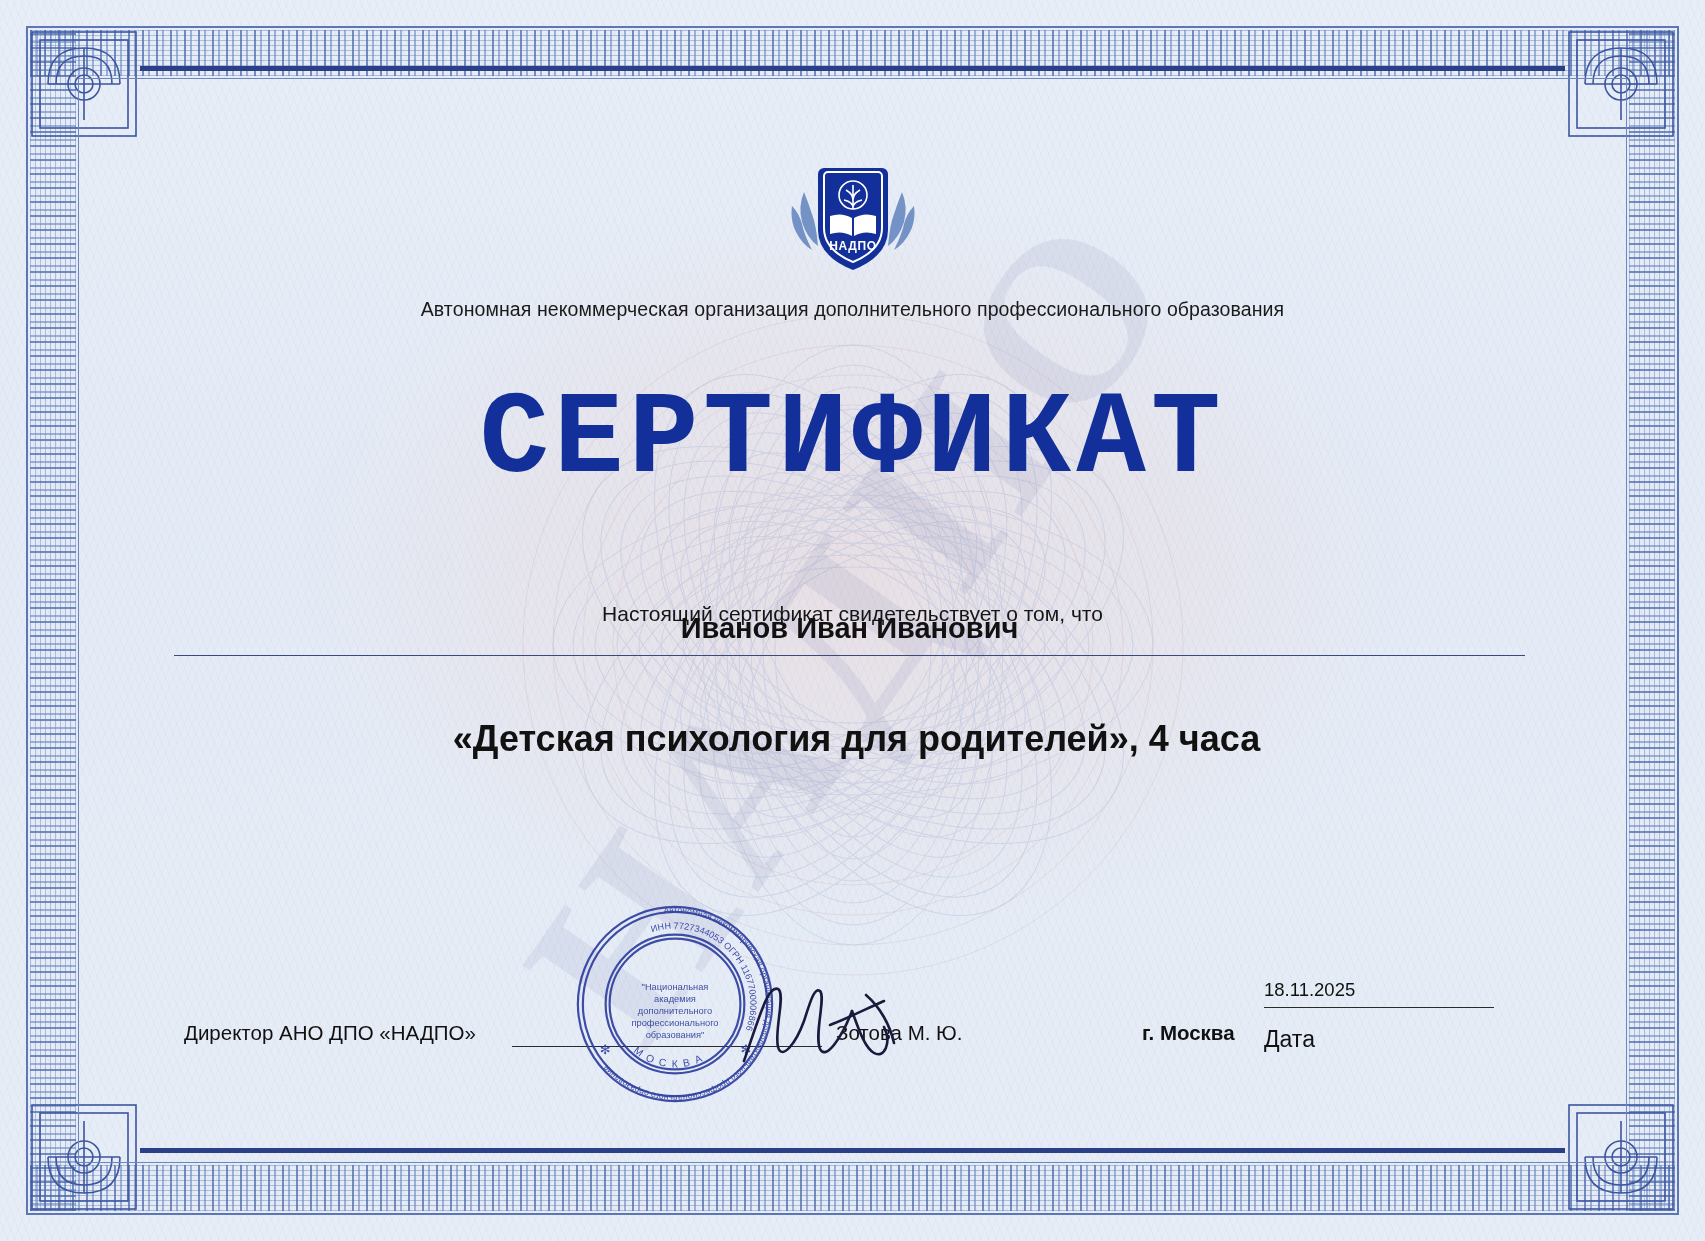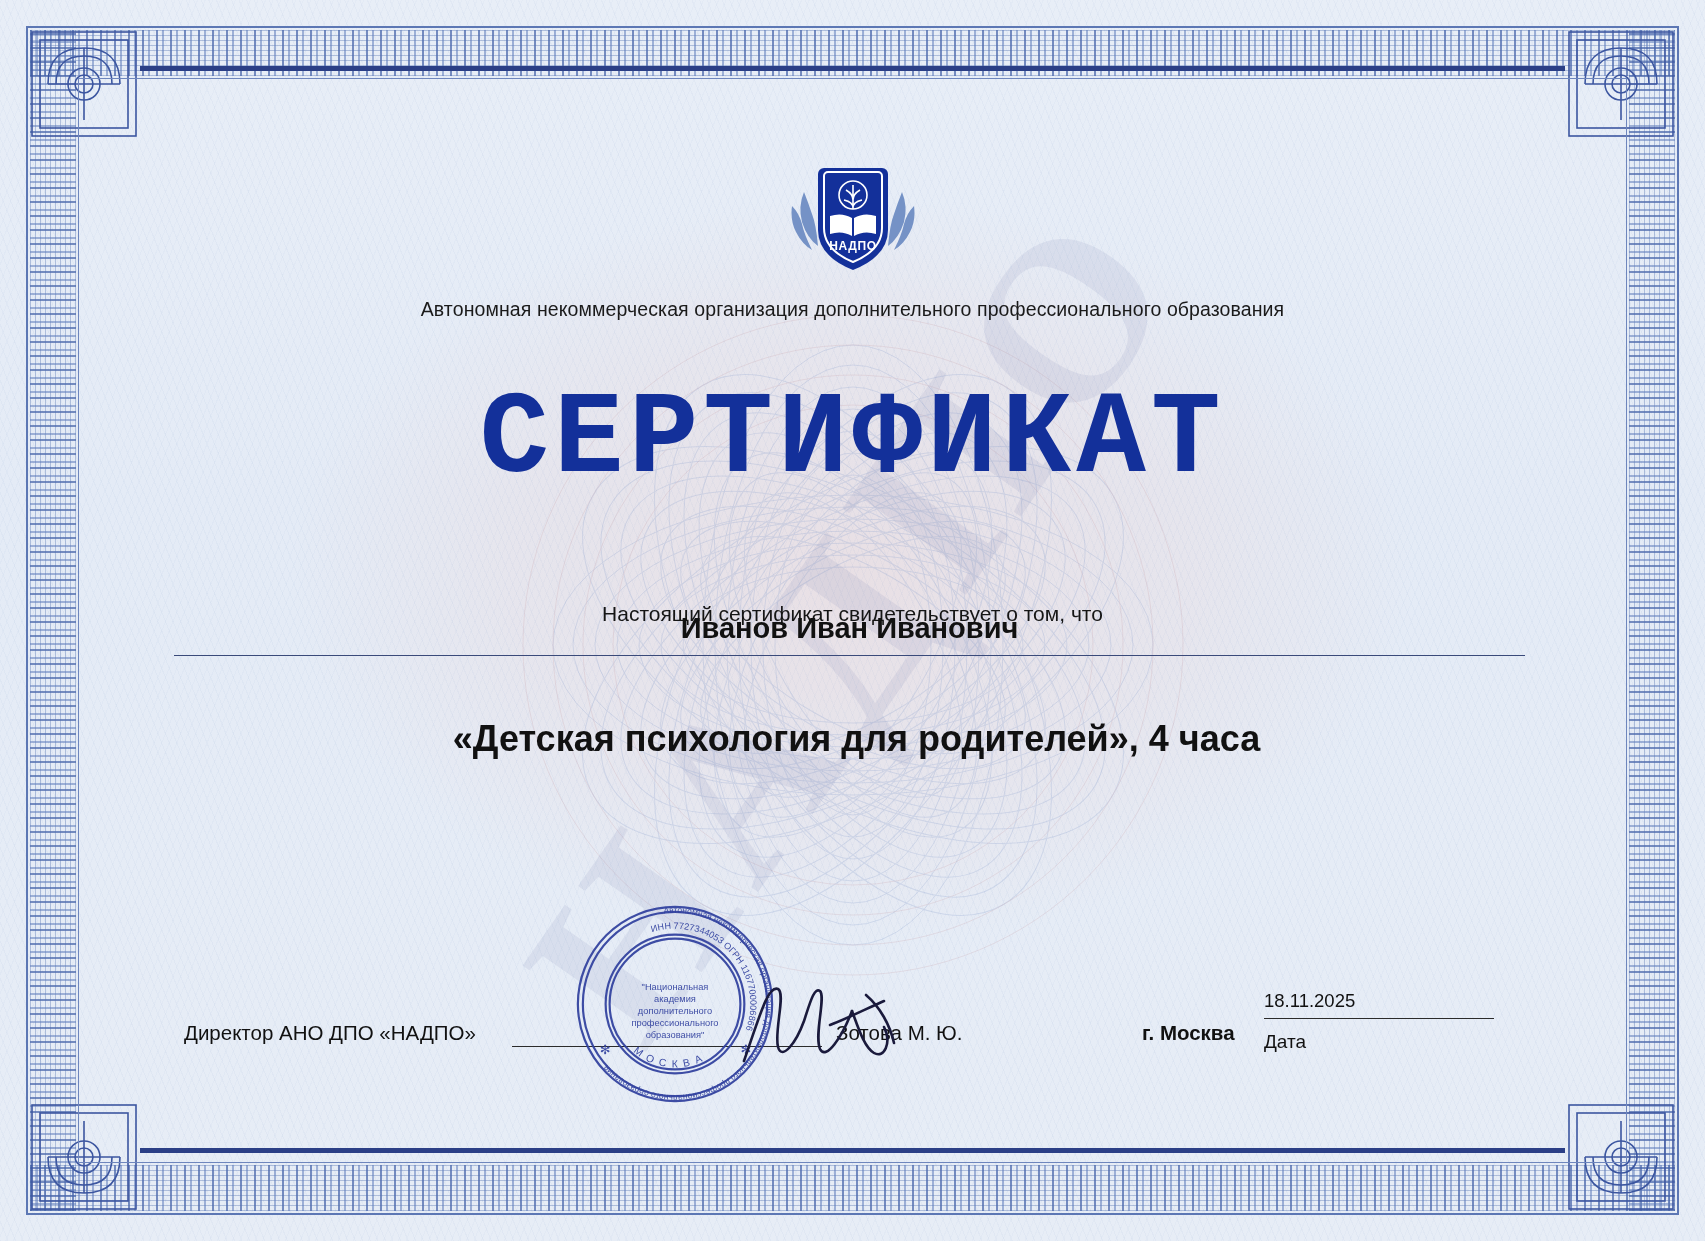--- a/index.html
+++ b/index.html
@@ -263,22 +263,22 @@
     font-size: 18.5px;
     color: #111;
     padding-bottom: 6px;
   }
   .date-rule {
     height: 1px;
     background: #2b2b2b;
     width: 100%;
   }
   .date-label {
-    margin-top: 12px;
-    font-size: 19px;
+    margin-top: 18px;
+    font-size: 23px;
     color: #111;
   }
 
   .stamp {
     position: absolute;
     left: 452px;
     bottom: -42px;
     width: 218px;
     height: 218px;
     pointer-events: none;

